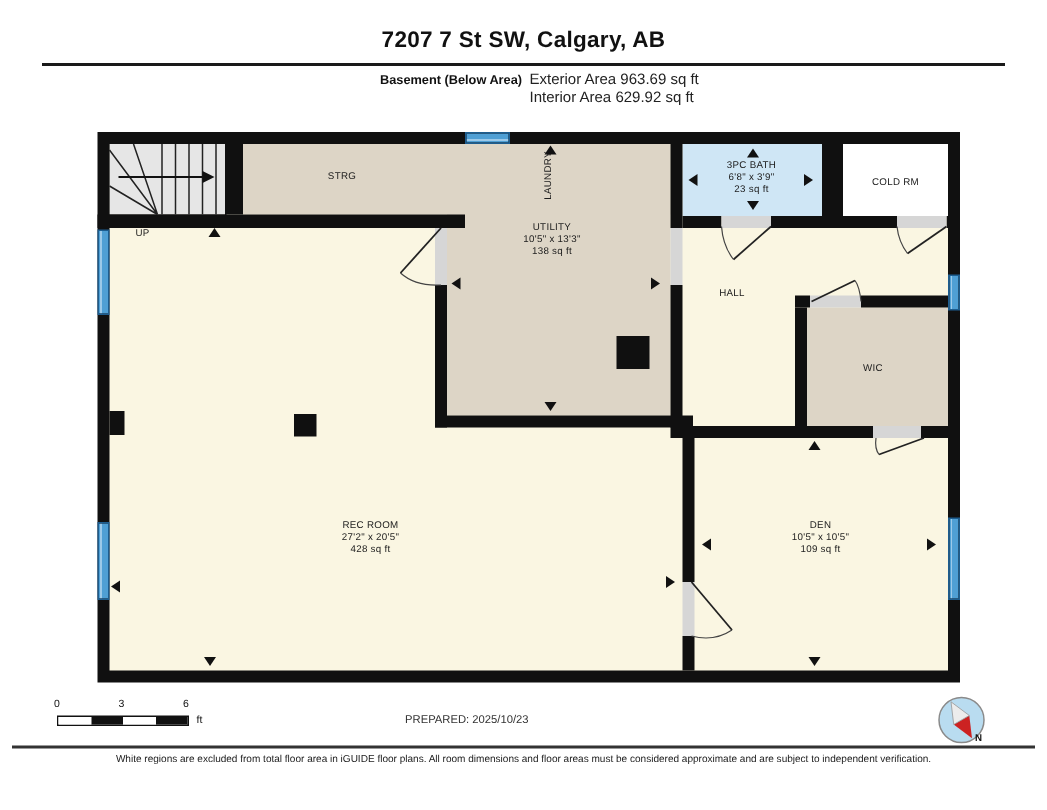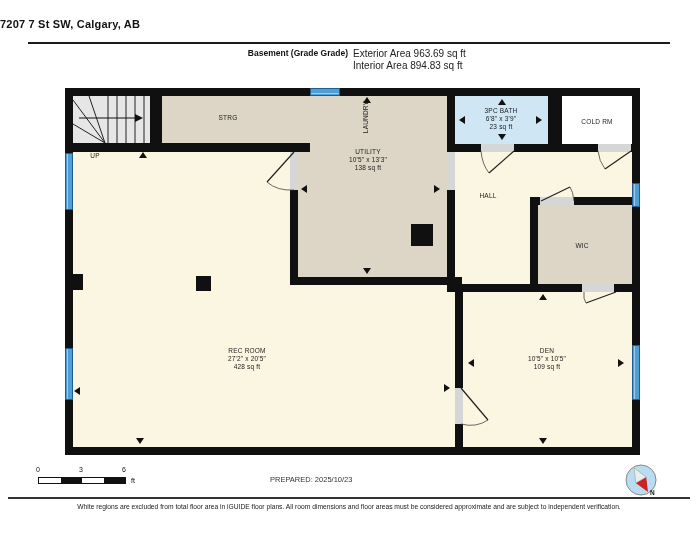--- a/index.html
+++ b/index.html
@@ -1,20 +1,20 @@
 <!DOCTYPE html>
 <html><head>
 <meta charset="utf-8">
 <style>
   html,body{margin:0;padding:0;background:#fff;}
   #screen{position:relative;width:698px;height:540px;background:#ffffff;overflow:hidden;
           font-family:"Liberation Sans", sans-serif;color:#111;}
   .abs{position:absolute;}
   
-  #title{left:0;top:18px;width:698px;text-align:left;font-size:11px;font-weight:bold;letter-spacing:.2px;}
+  #title{left:0;top:18px;width:698px;text-align:center;font-size:15px;font-weight:bold;letter-spacing:.2px;}
   #title-rule{left:28px;top:42px;width:642px;height:2px;background:#1a1a1a;}
   #floor-label{left:140px;top:48px;width:208px;text-align:right;font-size:8.5px;font-weight:bold;}
   .area-line{left:353px;width:200px;font-size:10px;color:#222;}
   
   #plan{left:65px;top:88px;width:575px;height:367px;}
   .wallbg{left:0;top:0;width:575px;height:367px;background:#101010;}
   .room{position:absolute;}
   .cream{background:#faf6e2;}
   .tan{background:#ddd5c6;}
   .bathblue{background:#cfe6f5;}
@@ -46,23 +46,23 @@
   #compass{left:624px;top:463px;width:34px;height:34px;}
   #compass-n{left:650px;top:489px;font-size:6.5px;font-weight:bold;color:#111;}
 </style>
 </head>
 <body>
 
 <div id="screen">
 
   <div class="abs" id="title">7207 7 St SW, Calgary, AB</div>
   <div class="abs" id="title-rule"></div>
-  <div class="abs" id="floor-label">Basement (Grade Grade)</div>
+  <div class="abs" id="floor-label">Basement (Below Area)</div>
   <div class="abs area-line" style="top:48px;">Exterior Area 963.69 sq ft</div>
-  <div class="abs area-line" style="top:60px;">Interior Area 894.83 sq ft</div>
+  <div class="abs area-line" style="top:60px;">Interior Area 629.92 sq ft</div>
 
   <div class="abs" id="plan">
     <div class="abs wallbg"></div>
 
     <div class="room cream" style="left:8px;top:8px;width:559px;height:351px;"></div>
     <div class="room stairs" style="left:8px;top:8px;width:77px;height:47px;"></div>
     <div class="room tan" style="left:97px;top:8px;width:285px;height:47px;"></div>
     <div class="room tan" style="left:233px;top:8px;width:149px;height:181px;"></div>
     <div class="room bathblue" style="left:390px;top:8px;width:93px;height:48px;"></div>
     <div class="room white" style="left:497px;top:8px;width:70px;height:48px;"></div>

